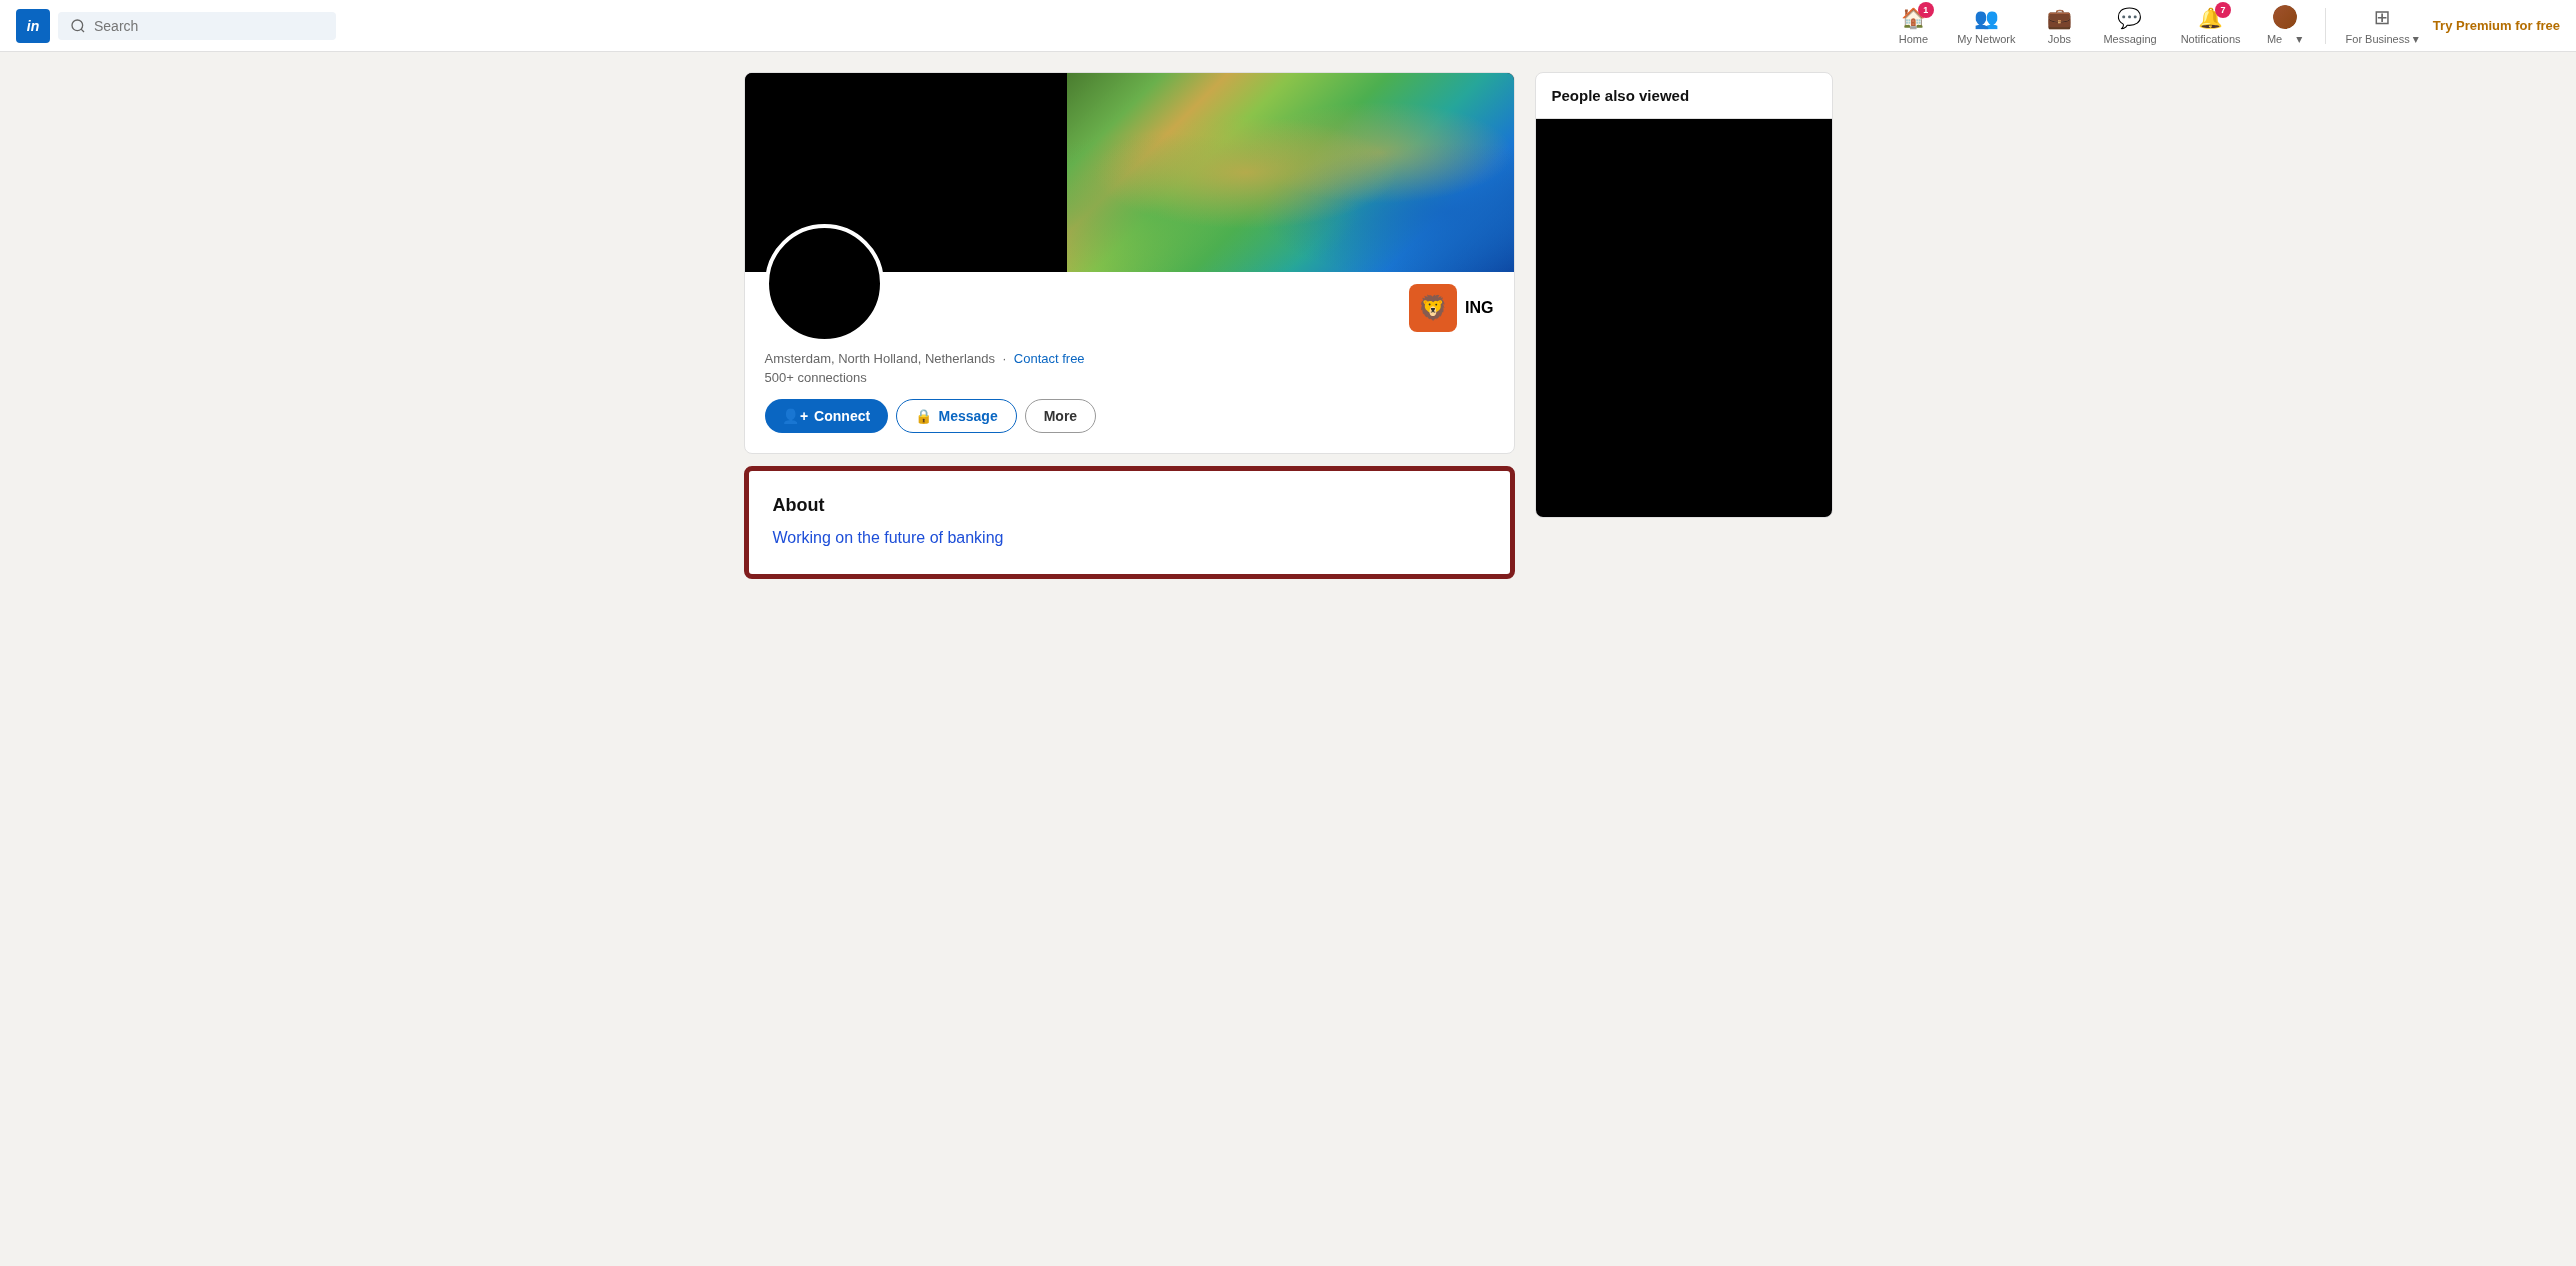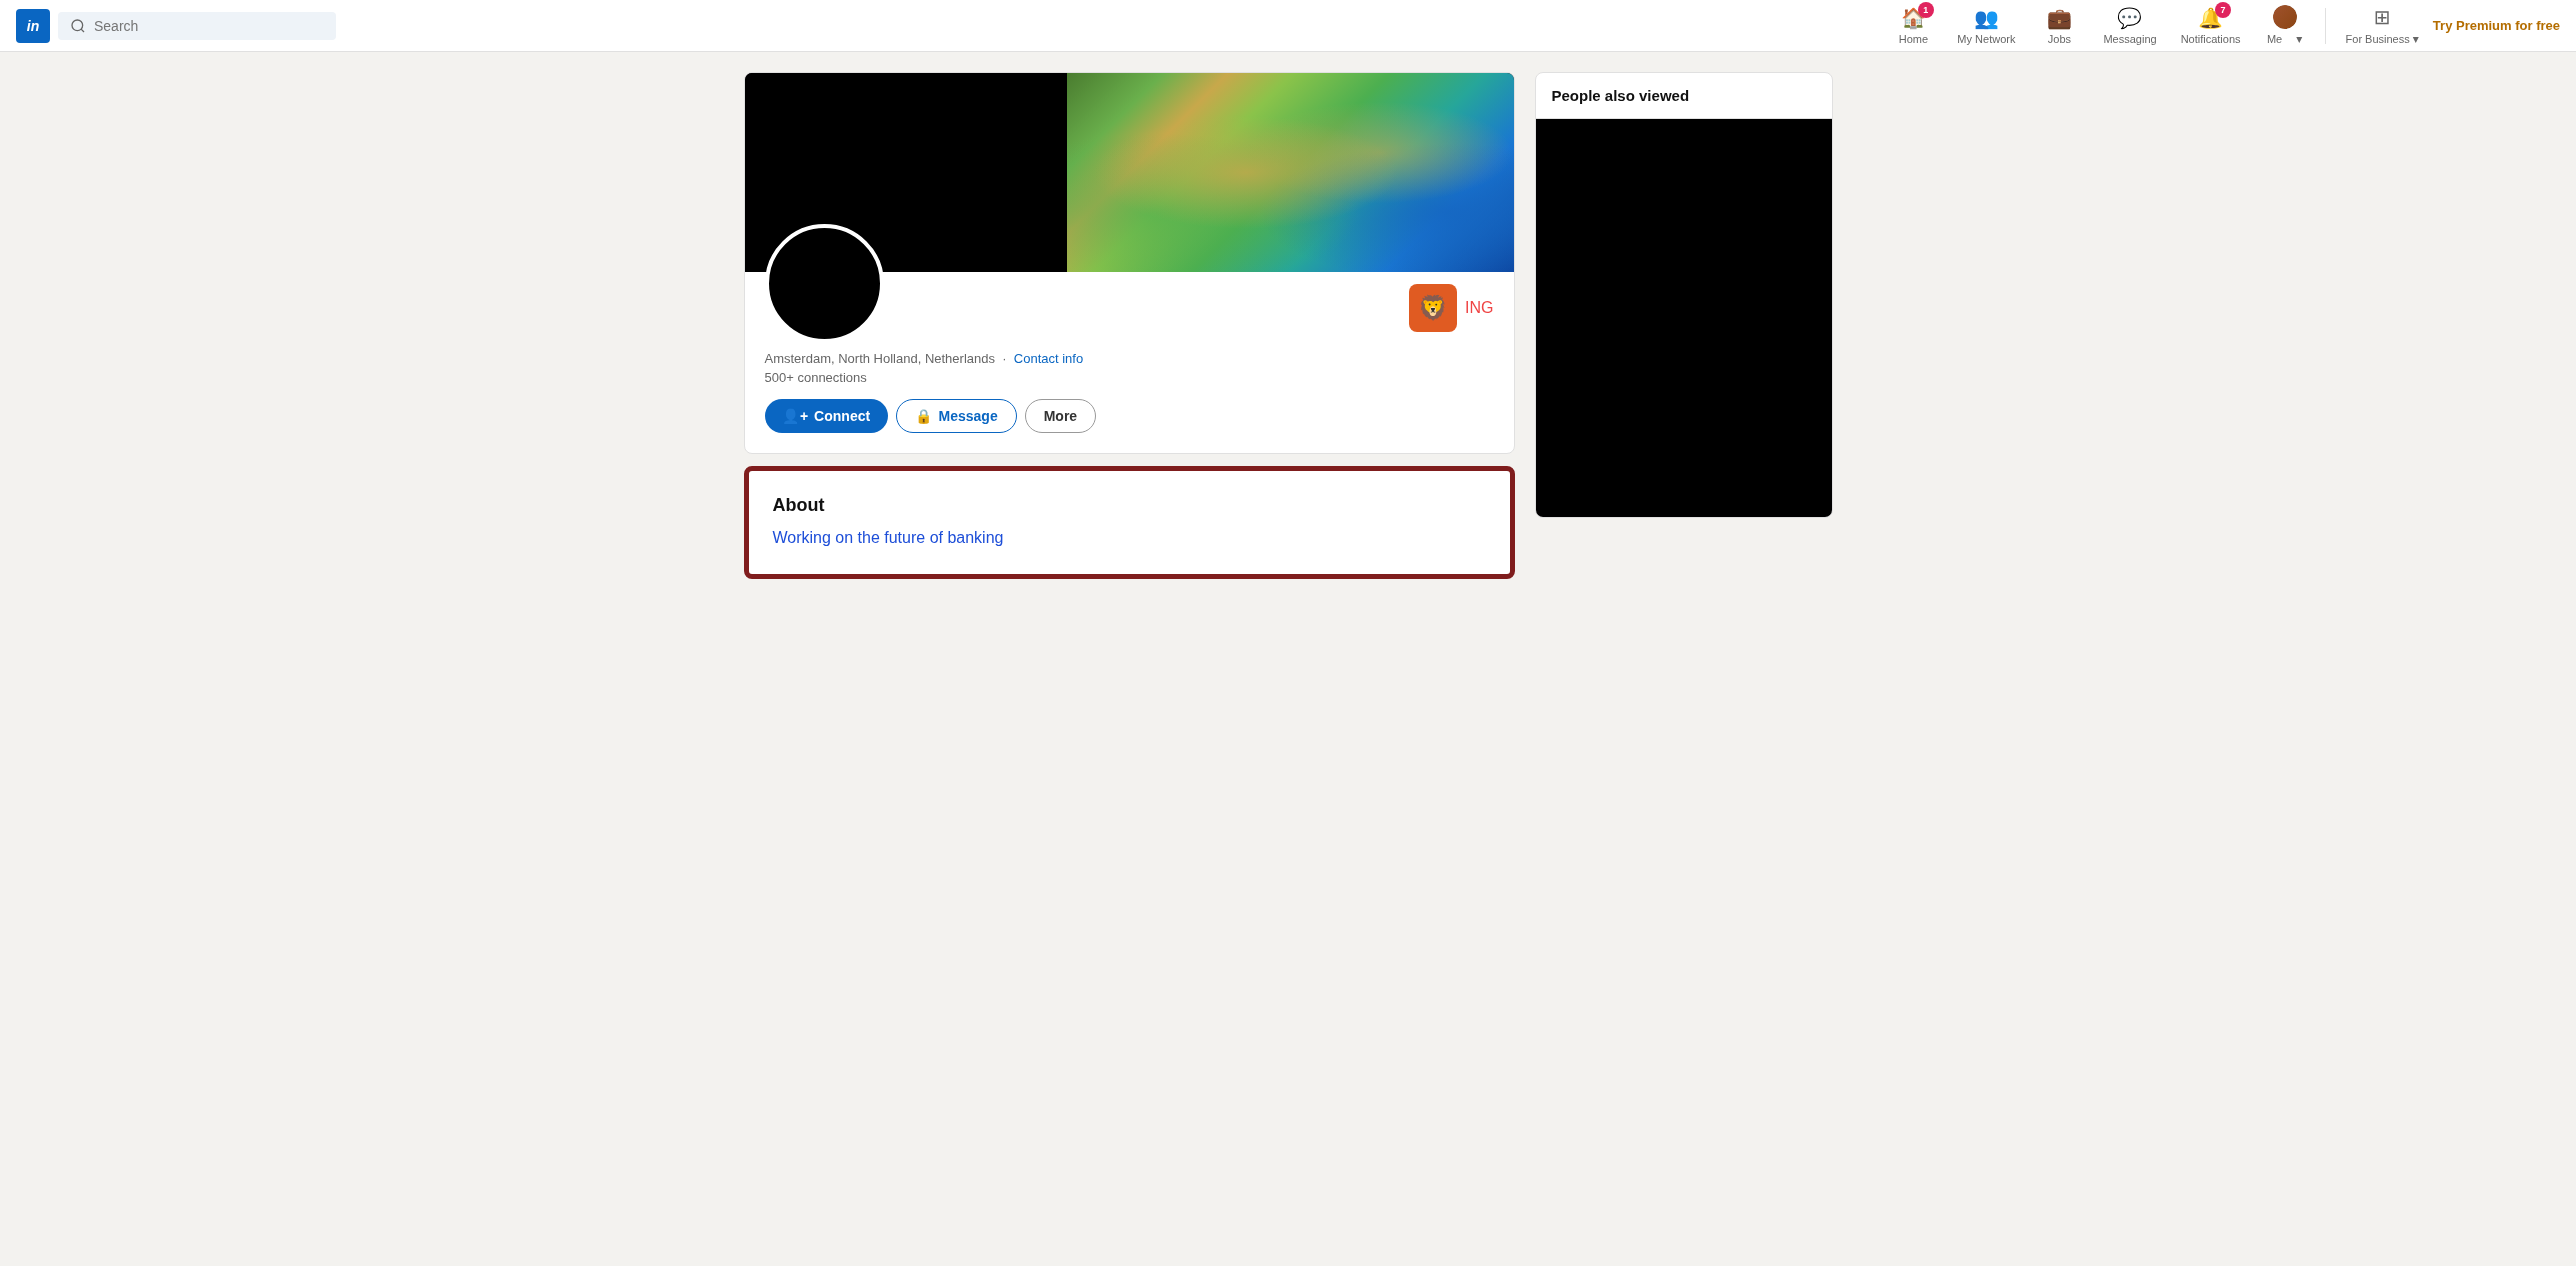--- a/index.html
+++ b/index.html
@@ -201,22 +201,22 @@
       height: 48px;
       background: #e05b22;
       border-radius: 8px;
       display: flex;
       align-items: center;
       justify-content: center;
       font-size: 24px;
     }
     .company-name {
       font-size: 16px;
-      font-weight: 400;
-      color: #ef4444;
+      font-weight: 700;
+      color: #000000;
     }
     .profile-location {
       font-size: 13px;
       color: #666;
       margin-bottom: 4px;
     }
     .profile-location a {
       color: #0a66c2;
       text-decoration: none;
       font-weight: 500;
@@ -407,21 +407,21 @@
             <div class="company-logo-img">
               <span>🦁</span>
             </div>
             <span class="company-name">ING</span>
           </div>
         </div>
 
         <div class="profile-location">
           <span>Amsterdam, North Holland, Netherlands</span>
           &nbsp;·&nbsp;
-          <a href="#">Contact info</a>
+          <a href="#">Contact free</a>
         </div>
 
         <div class="profile-connections">
           <span>500+</span>
           <span>connections</span>
         </div>
 
         <div class="profile-actions">
           <button class="btn-connect">
             <span>👤+</span>

